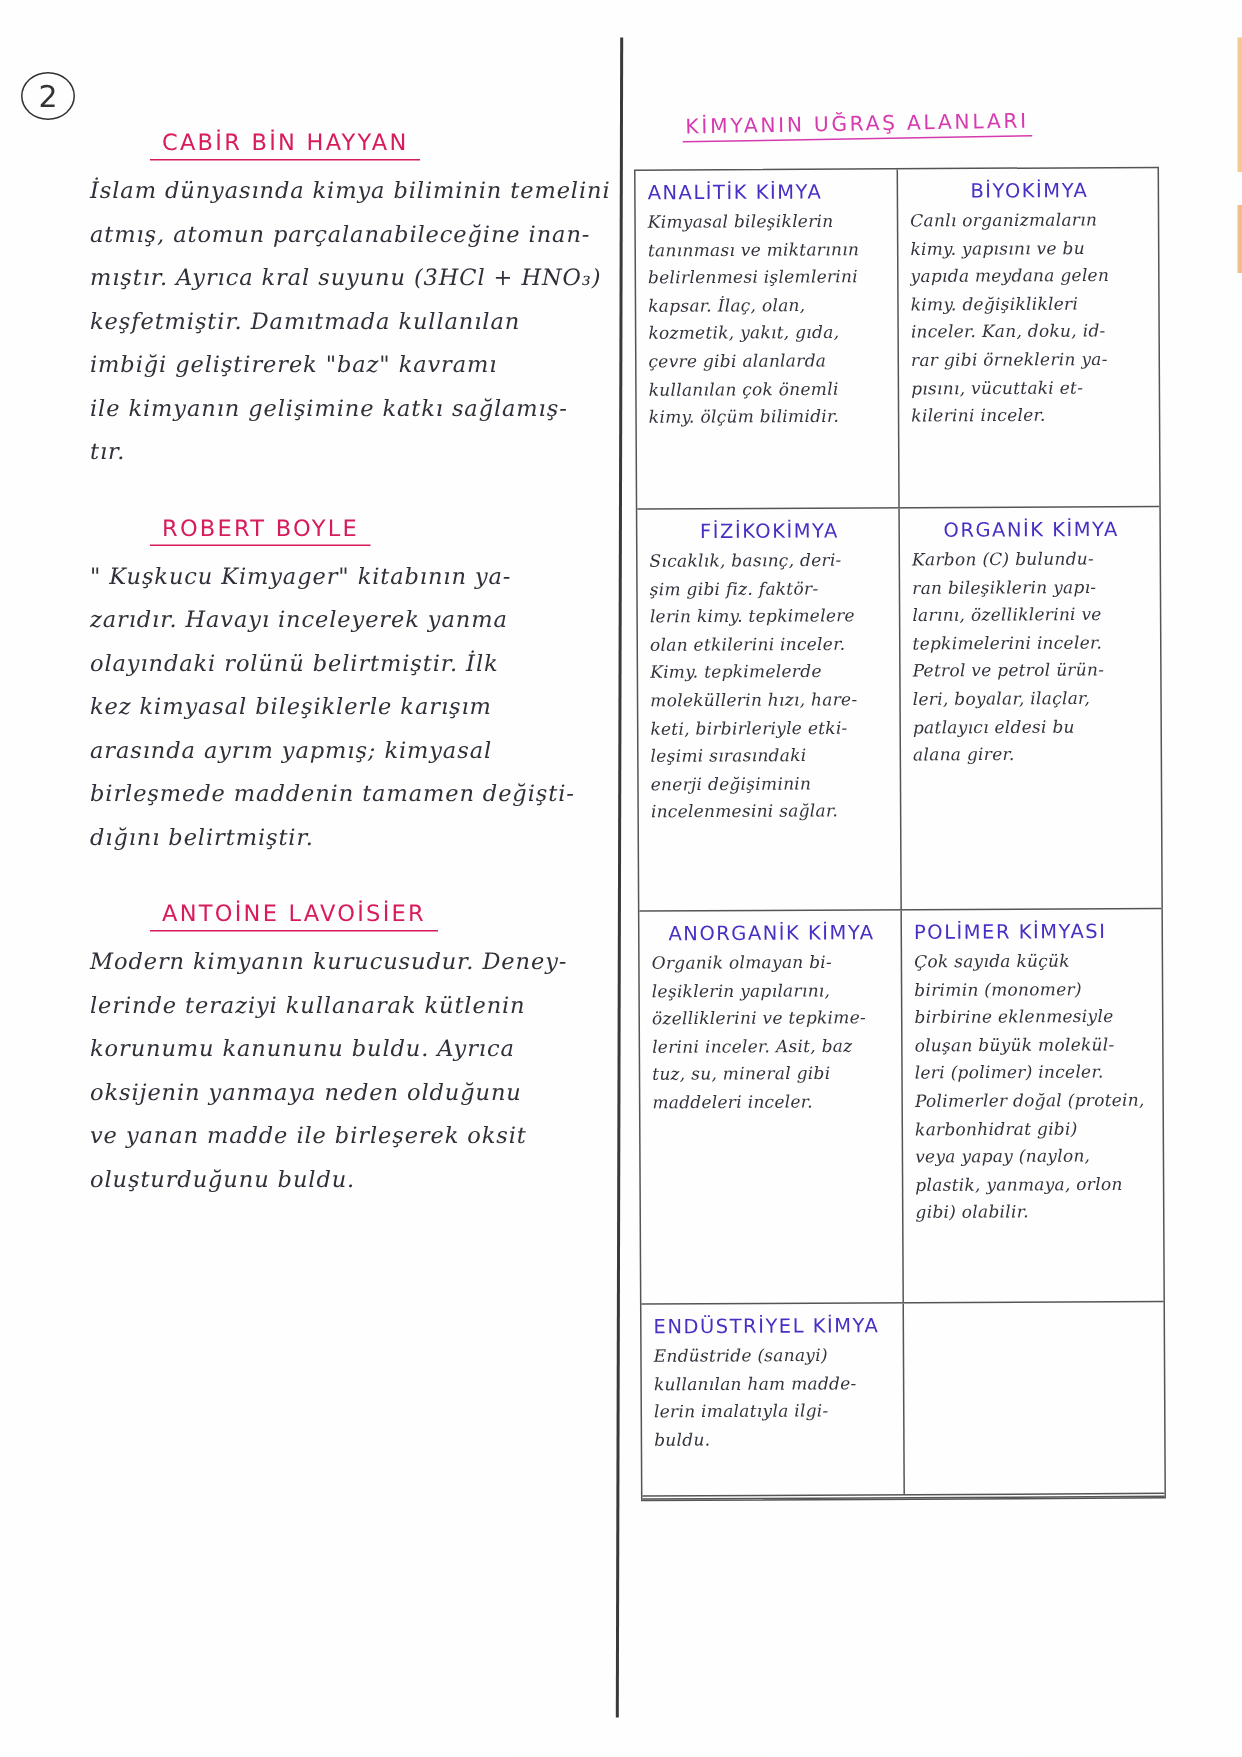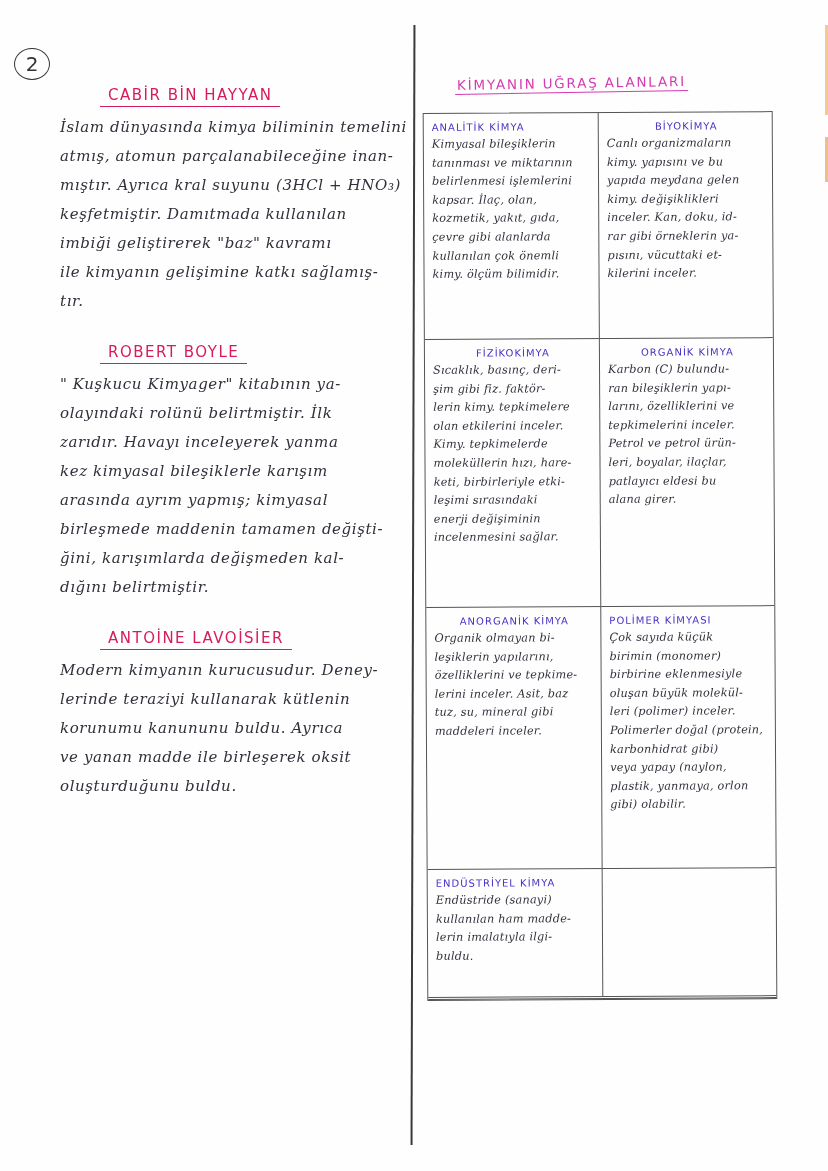--- a/index.html
+++ b/index.html
@@ -64,21 +64,21 @@
     border-top-width: 1.5px;
     transform: rotate(-0.3deg);
   }
   .grid-row { display: flex; border-bottom: 1.5px double #555; }
   .grid-row:last-child { border-bottom: 3px double #555; }
   .cell {
     width: 50%; padding: 8px 6px 8px 8px;
   }
   .cell + .cell { border-left: 1.2px solid #555; }
   .cell-title {
-    color: #4a2fc4; font-size: 10px; letter-spacing: 1px;
+    color: #4a2fc4; font-size: 13px; letter-spacing: 1px;
     text-align: center; margin-bottom: 3px; white-space: nowrap;
   }
   .cell-title.left { text-align: left; }
   .cell-text {
     font-family: "DejaVu Serif", serif; font-style: italic;
     font-size: 11.3px; line-height: 18.6px; color: #32323c; letter-spacing: 0.2px;
   }
   .cell-line { display: block; white-space: nowrap; }
   .row1 { height: 226px; }
   .row2 { height: 268px; }
@@ -104,36 +104,36 @@
         <span class="body-line">imbiği geliştirerek "baz" kavramı</span>
         <span class="body-line">ile kimyanın gelişimine katkı sağlamış-</span>
         <span class="body-line">tır.</span>
       </div>
     </div>
 
     <div class="section">
       <div class="heading">ROBERT BOYLE</div>
       <div class="body-text">
         <span class="body-line">" Kuşkucu Kimyager" kitabının ya-</span>
+        <span class="body-line">zarıdır. Havayı inceleyerek yanma</span>
         <span class="body-line">olayındaki rolünü belirtmiştir. İlk</span>
-        <span class="body-line">zarıdır. Havayı inceleyerek yanma</span>
         <span class="body-line">kez kimyasal bileşiklerle karışım</span>
         <span class="body-line">arasında ayrım yapmış; kimyasal</span>
         <span class="body-line">birleşmede maddenin tamamen değişti-</span>
-        <span class="body-line">ğini, karışımlarda değişmeden kal-</span>
         <span class="body-line">dığını belirtmiştir.</span>
       </div>
     </div>
 
     <div class="section">
       <div class="heading">ANTOİNE LAVOİSİER</div>
       <div class="body-text">
         <span class="body-line">Modern kimyanın kurucusudur. Deney-</span>
         <span class="body-line">lerinde teraziyi kullanarak kütlenin</span>
         <span class="body-line">korunumu kanununu buldu. Ayrıca</span>
+        <span class="body-line">oksijenin yanmaya neden olduğunu</span>
         <span class="body-line">ve yanan madde ile birleşerek oksit</span>
         <span class="body-line">oluşturduğunu buldu.</span>
       </div>
     </div>
   </div>
 
   <div class="table-title">KİMYANIN UĞRAŞ ALANLARI</div>
 
   <div class="grid">
 

